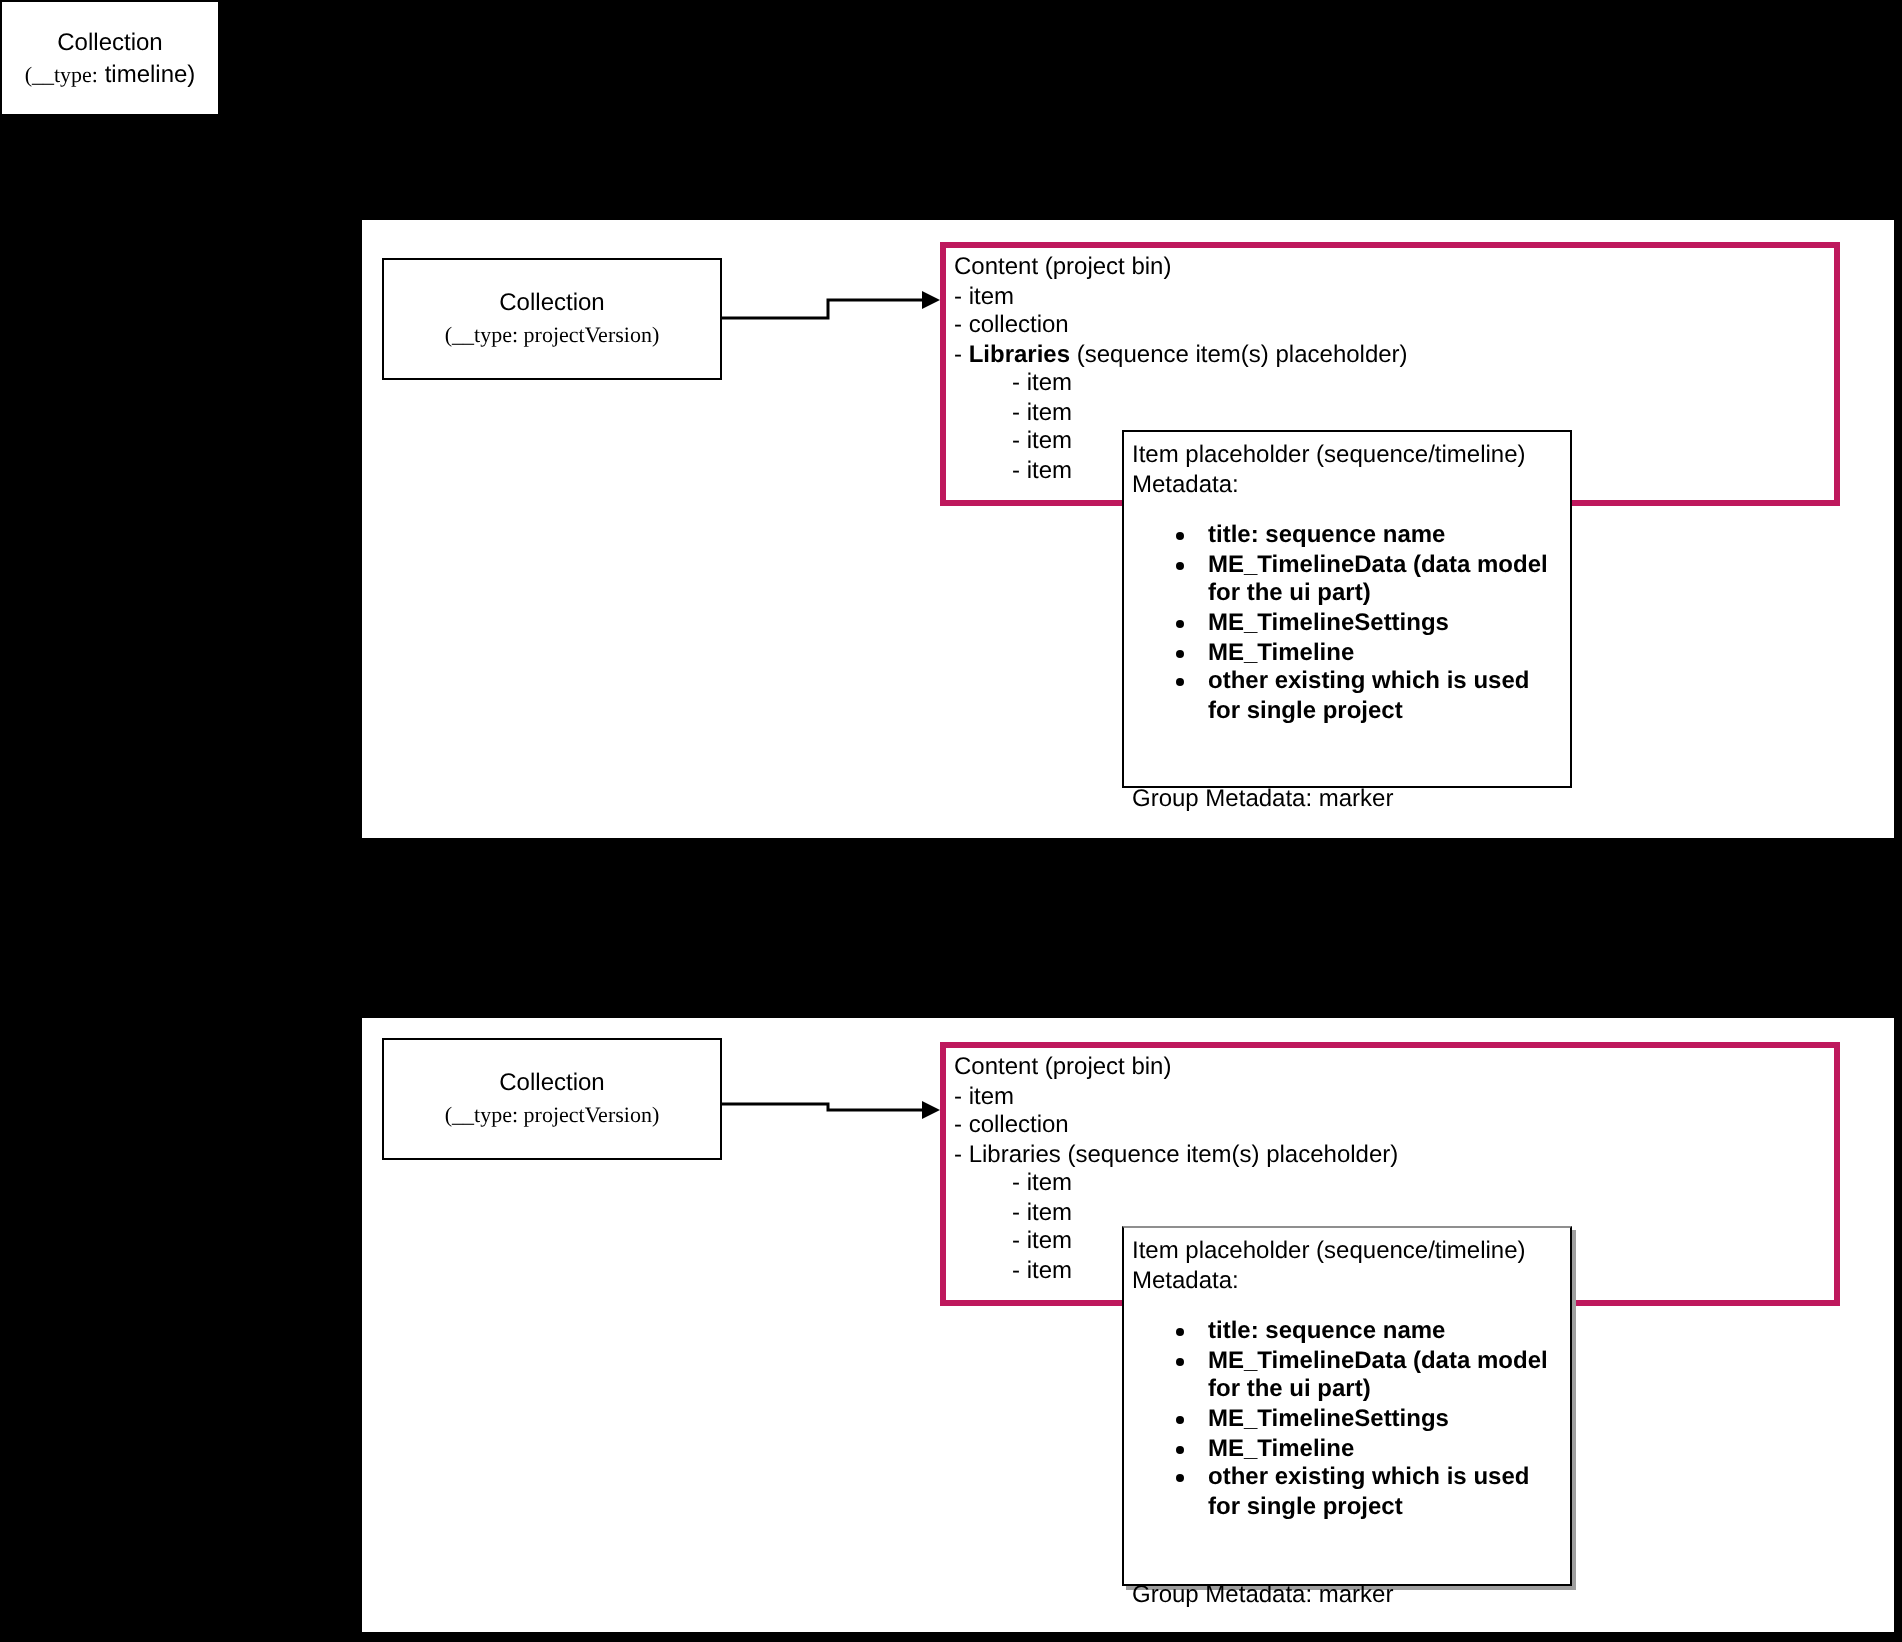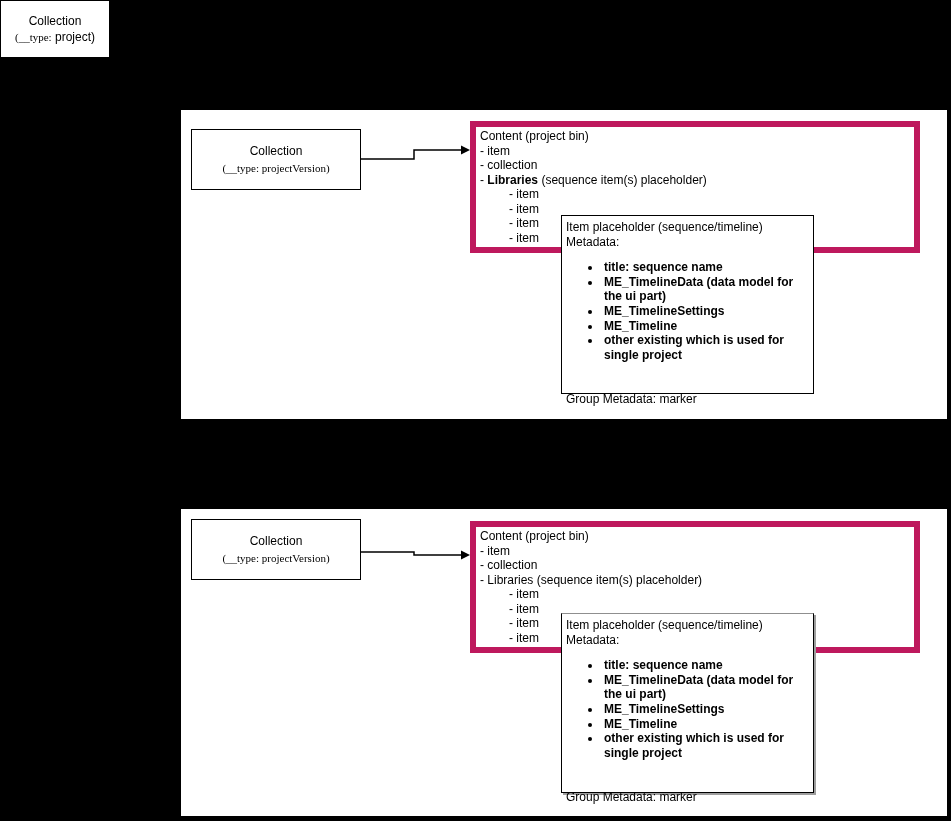--- a/index.html
+++ b/index.html
@@ -32,52 +32,52 @@
     position: absolute; width: 170px; height: 61px;
     background: #fff; border: 1px solid #000;
     display: flex; flex-direction: column; align-items: center; justify-content: center;
     text-align: center; line-height: 17px; white-space: nowrap;
   }
   #panel1 .collection-box { left: 10px; top: 19px; }
   #panel2 .collection-box { left: 10px; top: 10px; }
 
   .content-box {
     position: absolute; left: 289px; width: 450px; height: 132px;
-    background: #fff; border: 6px solid #be185d;
+    background: #fff; border: 3px solid #be185d;
     padding: 2px 4px 0 4px;
     line-height: 14.5px;
     z-index: 0;
   }
   #panel1 .content-box { top: 11px; }
   #panel2 .content-box { top: 12px; }
   .content-box .line { white-space: nowrap; }
   .sub-items { margin: 0; padding: 0 0 0 29px; list-style: none; }
   #panel1 .lib-name { font-weight: bold; }
 
   .item-box {
-    position: absolute; left: 380px; width: 253px;
+    position: absolute; left: 380px; width: 225px;
     background: #fff; border: 1px solid #000;
     padding: 4px 2px 0 4px;
     line-height: 14.6px;
     z-index: 2;
   }
   #panel1 .item-box { top: 105px; height: 179px; }
   #panel2 .item-box { top: 104px; height: 180px; box-shadow: 2px 2px 0 #9e9e9e; border-top-color: #8f8f8f; }
   .item-box ul { margin: 11px 0; padding: 0 0 0 36px; }
   .item-box li { padding-left: 2px; font-weight: bold; }
   .item-box .footer { margin-top: 30px; }
 
   .arrow-svg { position: absolute; left: 0; top: 0; pointer-events: none; z-index: 1; }
 </style>
 </head>
 <body>
 
 <div class="root-box">
   <div>Collection</div>
-  <div><span class="mono">(__type:</span> <span>project)</span></div>
+  <div><span class="mono">(__type:</span> <span>timeline)</span></div>
 </div>
 
 <div class="panel" id="panel1">
 
   <div class="collection-box">
     <div>Collection</div>
     <div class="mono"><span>(__type:</span> <span>projectVersion)</span></div>
   </div>
 
   <svg class="arrow-svg" width="766" height="309" viewBox="0 0 766 309">

